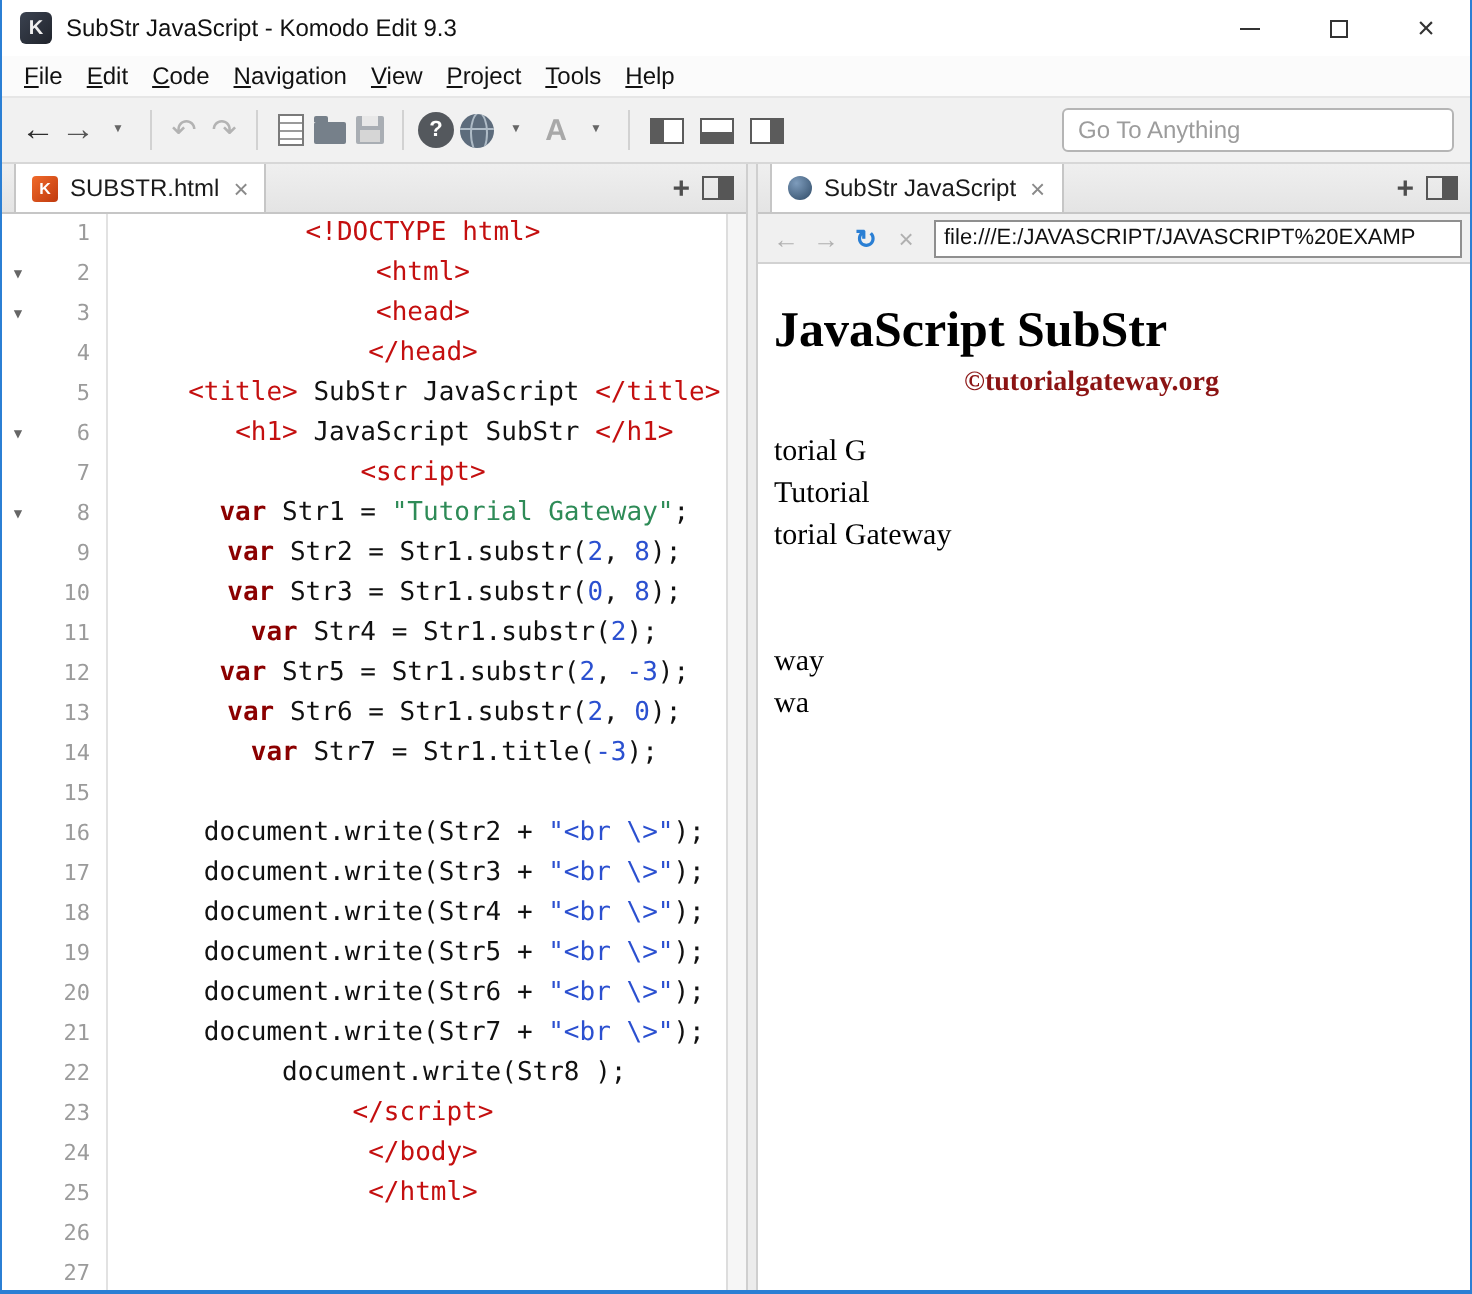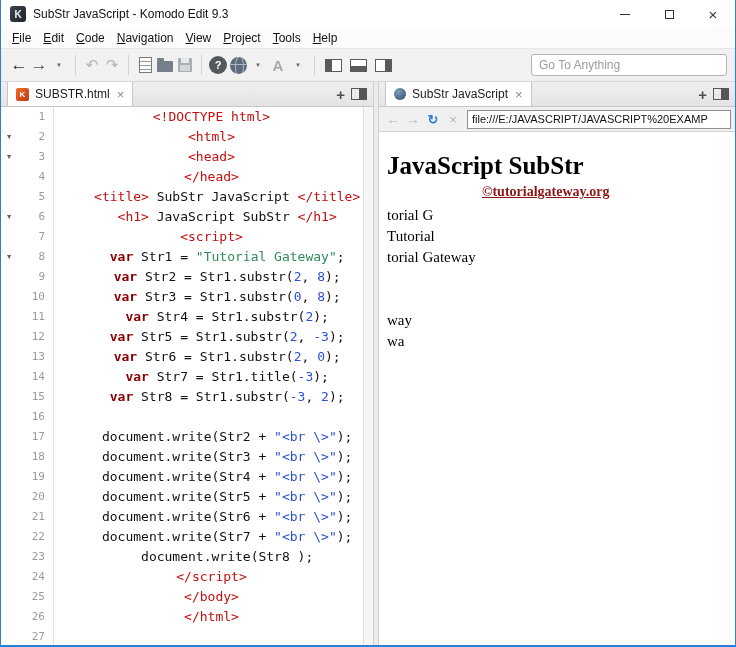--- a/index.html
+++ b/index.html
@@ -104,21 +104,21 @@
   .browser-nav { height:25px; flex:0 0 25px; background:#f0f0f0; border-bottom:1px solid #d2d2d2;
                  display:flex; align-items:center; padding:0 4px; }
   .nav-btn { width:20px; text-align:center; font-size:13px; color:#b0b0b0; }
   .nav-refresh { color:#2a7fd4; font-weight:bold; }
   .url-box { flex:1; height:19px; margin-left:4px; border:1px solid #8f8f8f; background:#fff;
              font-size:11px; color:#111; padding:0 4px; display:flex; align-items:center;
              white-space:nowrap; overflow:hidden; }
   .browser-content { flex:1; background:#fff; padding:4px 4px 0 8px; overflow:hidden;
                      font-family:"Liberation Serif", serif; color:#000; }
   .preview-h1 { font-size:25px; font-weight:bold; margin:16px 0 4px 0; font-family:"Liberation Serif", serif; }
-  .watermark { color:#8b1414; font-size:14px; font-weight:600; margin-left:95px; margin-bottom:5px;text-decoration:underline; }
+  .watermark { color:#8b1414; font-size:14px; font-weight:600; margin-left:95px; margin-bottom:16px; }
   .out-line { font-size:15px; min-height:21px; line-height:21px; }
 </style>
 </head>
 <body>
 
 <div class="window">
 
   <div class="titlebar">
     <div class="app-icon">K</div>
     <div class="title-text">SubStr JavaScript - Komodo Edit 9.3</div>
@@ -335,21 +335,20 @@
             <div class="code-line"><span class="tk-pln">    </span><span class="tk-tag">&lt;title&gt;</span><span class="tk-pln"> SubStr JavaScript </span><span class="tk-tag">&lt;/title&gt;</span></div>
             <div class="code-line"><span class="tk-pln">    </span><span class="tk-tag">&lt;h1&gt;</span><span class="tk-pln"> JavaScript SubStr </span><span class="tk-tag">&lt;/h1&gt;</span></div>
             <div class="code-line"><span class="tk-tag">&lt;script&gt;</span></div>
             <div class="code-line"><span class="tk-pln">    </span><span class="tk-kw">var</span><span class="tk-pln"> Str1 = </span><span class="tk-str">"Tutorial Gateway"</span><span class="tk-pln">;</span></div>
             <div class="code-line"><span class="tk-pln">    </span><span class="tk-kw">var</span><span class="tk-pln"> Str2 = Str1.substr(</span><span class="tk-num">2</span><span class="tk-pln">, </span><span class="tk-num">8</span><span class="tk-pln">);</span></div>
             <div class="code-line"><span class="tk-pln">    </span><span class="tk-kw">var</span><span class="tk-pln"> Str3 = Str1.substr(</span><span class="tk-num">0</span><span class="tk-pln">, </span><span class="tk-num">8</span><span class="tk-pln">);</span></div>
             <div class="code-line"><span class="tk-pln">    </span><span class="tk-kw">var</span><span class="tk-pln"> Str4 = Str1.substr(</span><span class="tk-num">2</span><span class="tk-pln">);</span></div>
             <div class="code-line"><span class="tk-pln">    </span><span class="tk-kw">var</span><span class="tk-pln"> Str5 = Str1.substr(</span><span class="tk-num">2</span><span class="tk-pln">, </span><span class="tk-num">-3</span><span class="tk-pln">);</span></div>
             <div class="code-line"><span class="tk-pln">    </span><span class="tk-kw">var</span><span class="tk-pln"> Str6 = Str1.substr(</span><span class="tk-num">2</span><span class="tk-pln">, </span><span class="tk-num">0</span><span class="tk-pln">);</span></div>
             <div class="code-line"><span class="tk-pln">    </span><span class="tk-kw">var</span><span class="tk-pln"> Str7 = Str1.title(</span><span class="tk-num">-3</span><span class="tk-pln">);</span></div>
-            <div class="code-line"><span class="tk-pln">    </span><span class="tk-kw">var</span><span class="tk-pln"> Str8 = Str1.substr(</span><span class="tk-num">-3</span><span class="tk-pln">, </span><span class="tk-num">2</span><span class="tk-pln">);</span></div>
             <div class="code-line"></div>
             <div class="code-line"><span class="tk-pln">    document.write(Str2 + </span><span class="tk-str2">"&lt;br \&gt;"</span><span class="tk-pln">);</span></div>
             <div class="code-line"><span class="tk-pln">    document.write(Str3 + </span><span class="tk-str2">"&lt;br \&gt;"</span><span class="tk-pln">);</span></div>
             <div class="code-line"><span class="tk-pln">    document.write(Str4 + </span><span class="tk-str2">"&lt;br \&gt;"</span><span class="tk-pln">);</span></div>
             <div class="code-line"><span class="tk-pln">    document.write(Str5 + </span><span class="tk-str2">"&lt;br \&gt;"</span><span class="tk-pln">);</span></div>
             <div class="code-line"><span class="tk-pln">    document.write(Str6 + </span><span class="tk-str2">"&lt;br \&gt;"</span><span class="tk-pln">);</span></div>
             <div class="code-line"><span class="tk-pln">    document.write(Str7 + </span><span class="tk-str2">"&lt;br \&gt;"</span><span class="tk-pln">);</span></div>
             <div class="code-line"><span class="tk-pln">    document.write(Str8 );</span></div>
             <div class="code-line"><span class="tk-tag">&lt;/script&gt;</span></div>
             <div class="code-line"><span class="tk-tag">&lt;/body&gt;</span></div>

